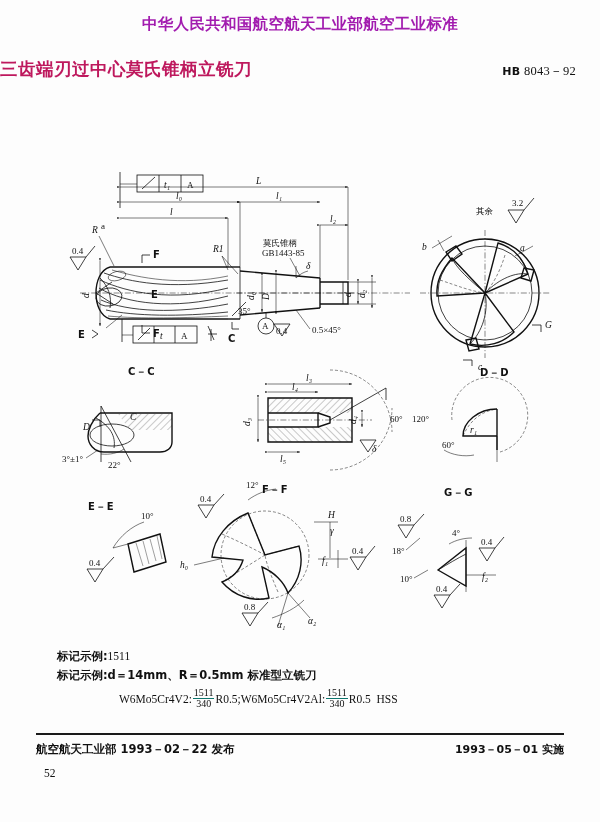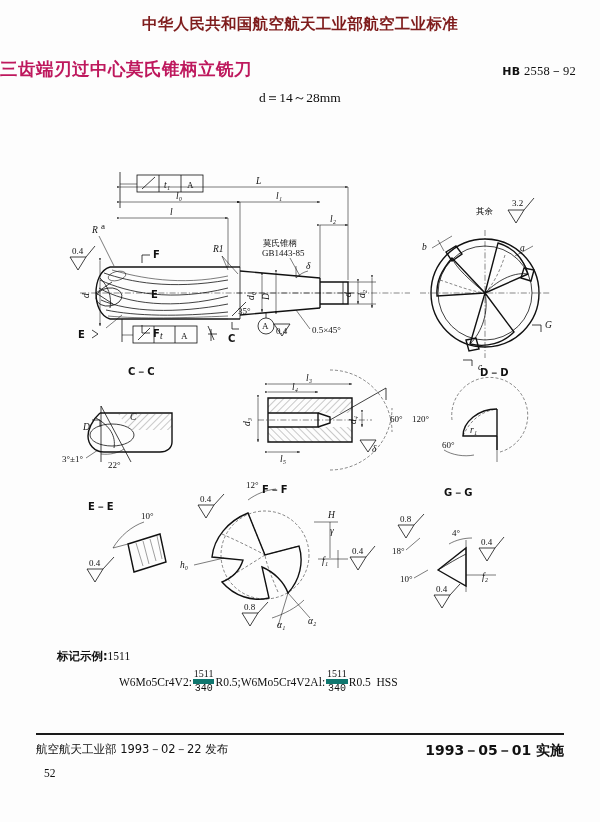--- a/index.html
+++ b/index.html
@@ -23,21 +23,21 @@
   .org-line {
     position: absolute;
     top: 14px;
     left: 0;
     width: 600px;
     text-align: center;
     font-family: "DejaVu Sans", "Liberation Sans", sans-serif;
     font-weight: bold;
     font-size: 15.5px;
     letter-spacing: 0.3px;
-    color: #7f1d1d;
+    color: #a21caf;
   }
   .title-row {
     position: absolute;
     top: 57px;
     left: 0;
     width: 600px;
     height: 28px;
   }
   .doc-title {
     position: absolute;
@@ -112,47 +112,47 @@
     display: inline-block;
     vertical-align: middle;
     text-align: center;
     line-height: 1.05;
     font-size: 10px;
     margin: 0 1px;
     position: relative;
     top: -1px;
   }
   .frac .num { display: block; padding: 0 1px; }
-  .frac .den { display: block; border-top: 5px solid #0f766e; padding: 0 1px; font-family: Liberation Mono, monospace; }
+  .frac .den { display: block; border-top: 1px solid #0f766e; padding: 0 1px; }
 
   
   .footer-rule {
     position: absolute;
     left: 36px;
     top: 733px;
     width: 528px;
     height: 2px;
     background: #1a1a1a;
   }
   .footer-left {
     position: absolute;
     left: 36px;
     top: 742px;
     font-family: "DejaVu Sans", "Liberation Sans", sans-serif;
-    font-weight: normal;
+    font-weight: bold;
     font-size: 11.5px;
     white-space: nowrap;
   }
   .footer-right {
     position: absolute;
     right: 36px;
     top: 742px;
     font-family: "DejaVu Sans", "Liberation Sans", sans-serif;
     font-weight: bold;
-    font-size: 14px;
+    font-size: 11px;
     white-space: nowrap;
   }
   .page-number {
     position: absolute;
     left: 44px;
     top: 767px;
     font-family: "Liberation Serif", serif;
     font-size: 11.5px;
   }
 
@@ -191,25 +191,24 @@
 <body>
 
 <div id="page">
 
   <div class="org-line">中华人民共和国航空航天工业部航空工业标准</div>
 
   <div class="title-row">
     <div class="doc-title">三齿端刃过中心莫氏锥柄立铣刀</div>
     <div class="std-number">
       <b>HB</b>
-      <span>2558－92</span>
+      <span>8043－92</span>
     </div>
   </div>
 
-  <div class="doc-subtitle">d＝14～28mm</div>
 
   <div id="drawing">
     <svg width="600" height="510" viewBox="0 0 600 510" xmlns="http://www.w3.org/2000/svg">
 
       <defs>
         <pattern id="hatchR" width="5" height="5" patternTransform="rotate(45)" patternUnits="userSpaceOnUse">
           <line x1="0" y1="0" x2="0" y2="5" stroke="#111" stroke-width="0.45"></line>
         </pattern>
         <pattern id="hatchL" width="5" height="5" patternTransform="rotate(-45)" patternUnits="userSpaceOnUse">
           <line x1="0" y1="0" x2="0" y2="5" stroke="#111" stroke-width="0.45"></line>
@@ -607,20 +606,23 @@
         <line class="ln-thin" x1="414" y1="448" x2="428" y2="440"></line>
       </g>
 
     </svg>
   </div>
 
   <div class="notes">
     <div class="note-line">
       <span class="cjk">标记示例</span><span class="cjk">:</span><span>1511</span>
     </div>
+    <div class="note-line note-mark">
+      <span class="cjk">标记示例</span><span class="cjk">:</span><span class="cjk">d＝14mm、R＝0.5mm 标准型立铣刀</span>
+    </div>
     <div class="note-formula">
       <span>W6Mo5Cr4V2</span><span>:</span><span class="frac"><span class="num">1511</span><span class="den">340</span></span><span>R0.5</span><span>;</span><span>W6Mo5Cr4V2Al</span><span>:</span><span class="frac"><span class="num">1511</span><span class="den">340</span></span><span>R0.5</span>&nbsp;&nbsp;<span>HSS</span>
     </div>
   </div>
 
   <div class="footer-rule"></div>
   <div class="footer-left">
     <span>航空航天工业部</span>
     <span>1993－02－22</span>
     <span>发布</span>

